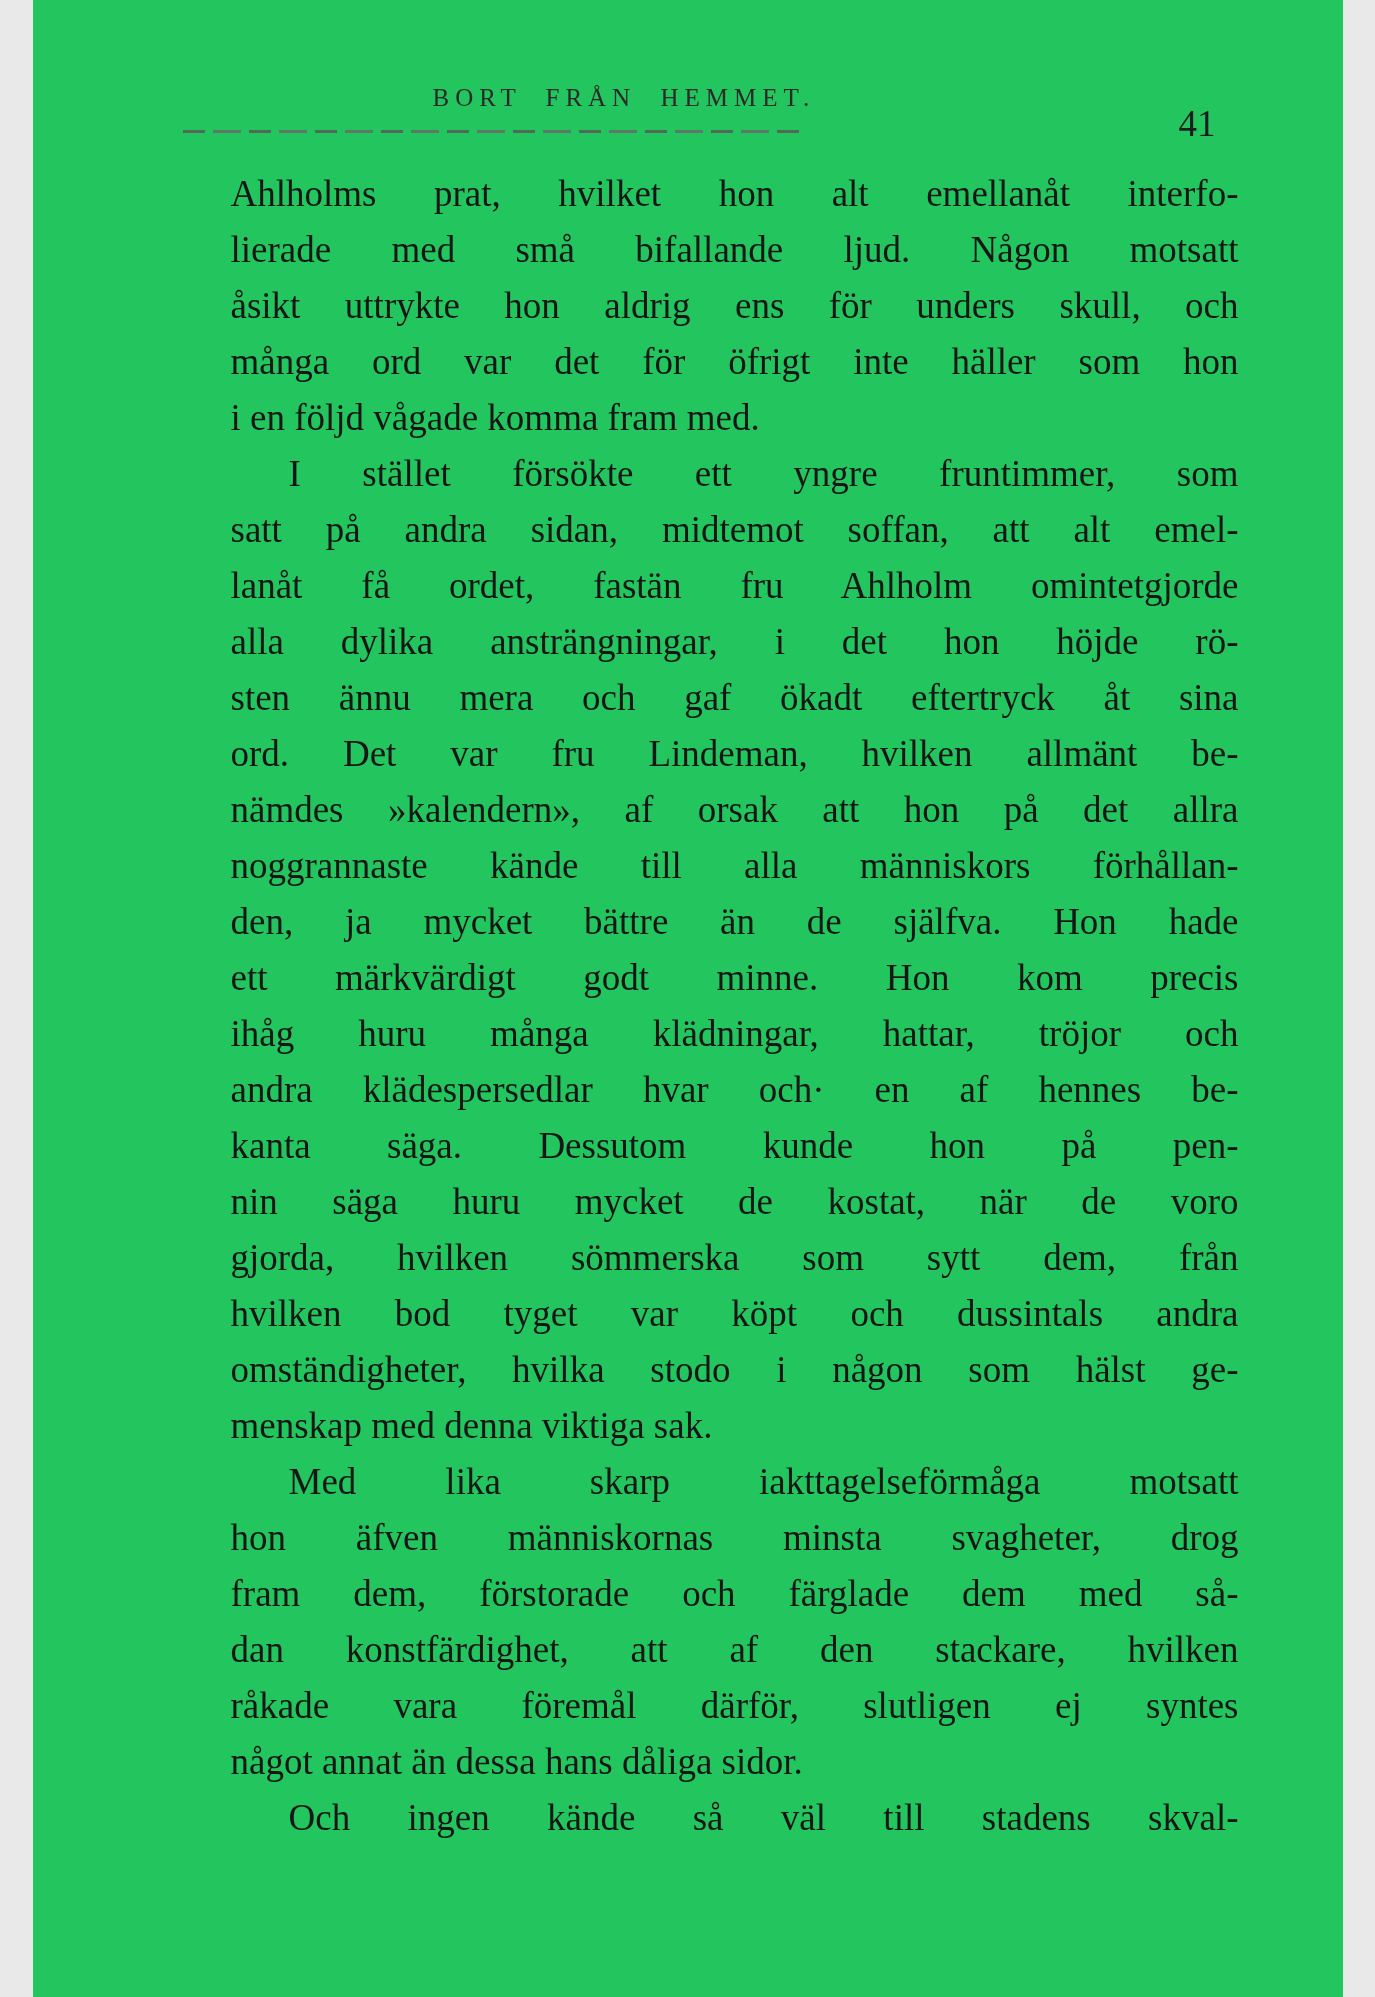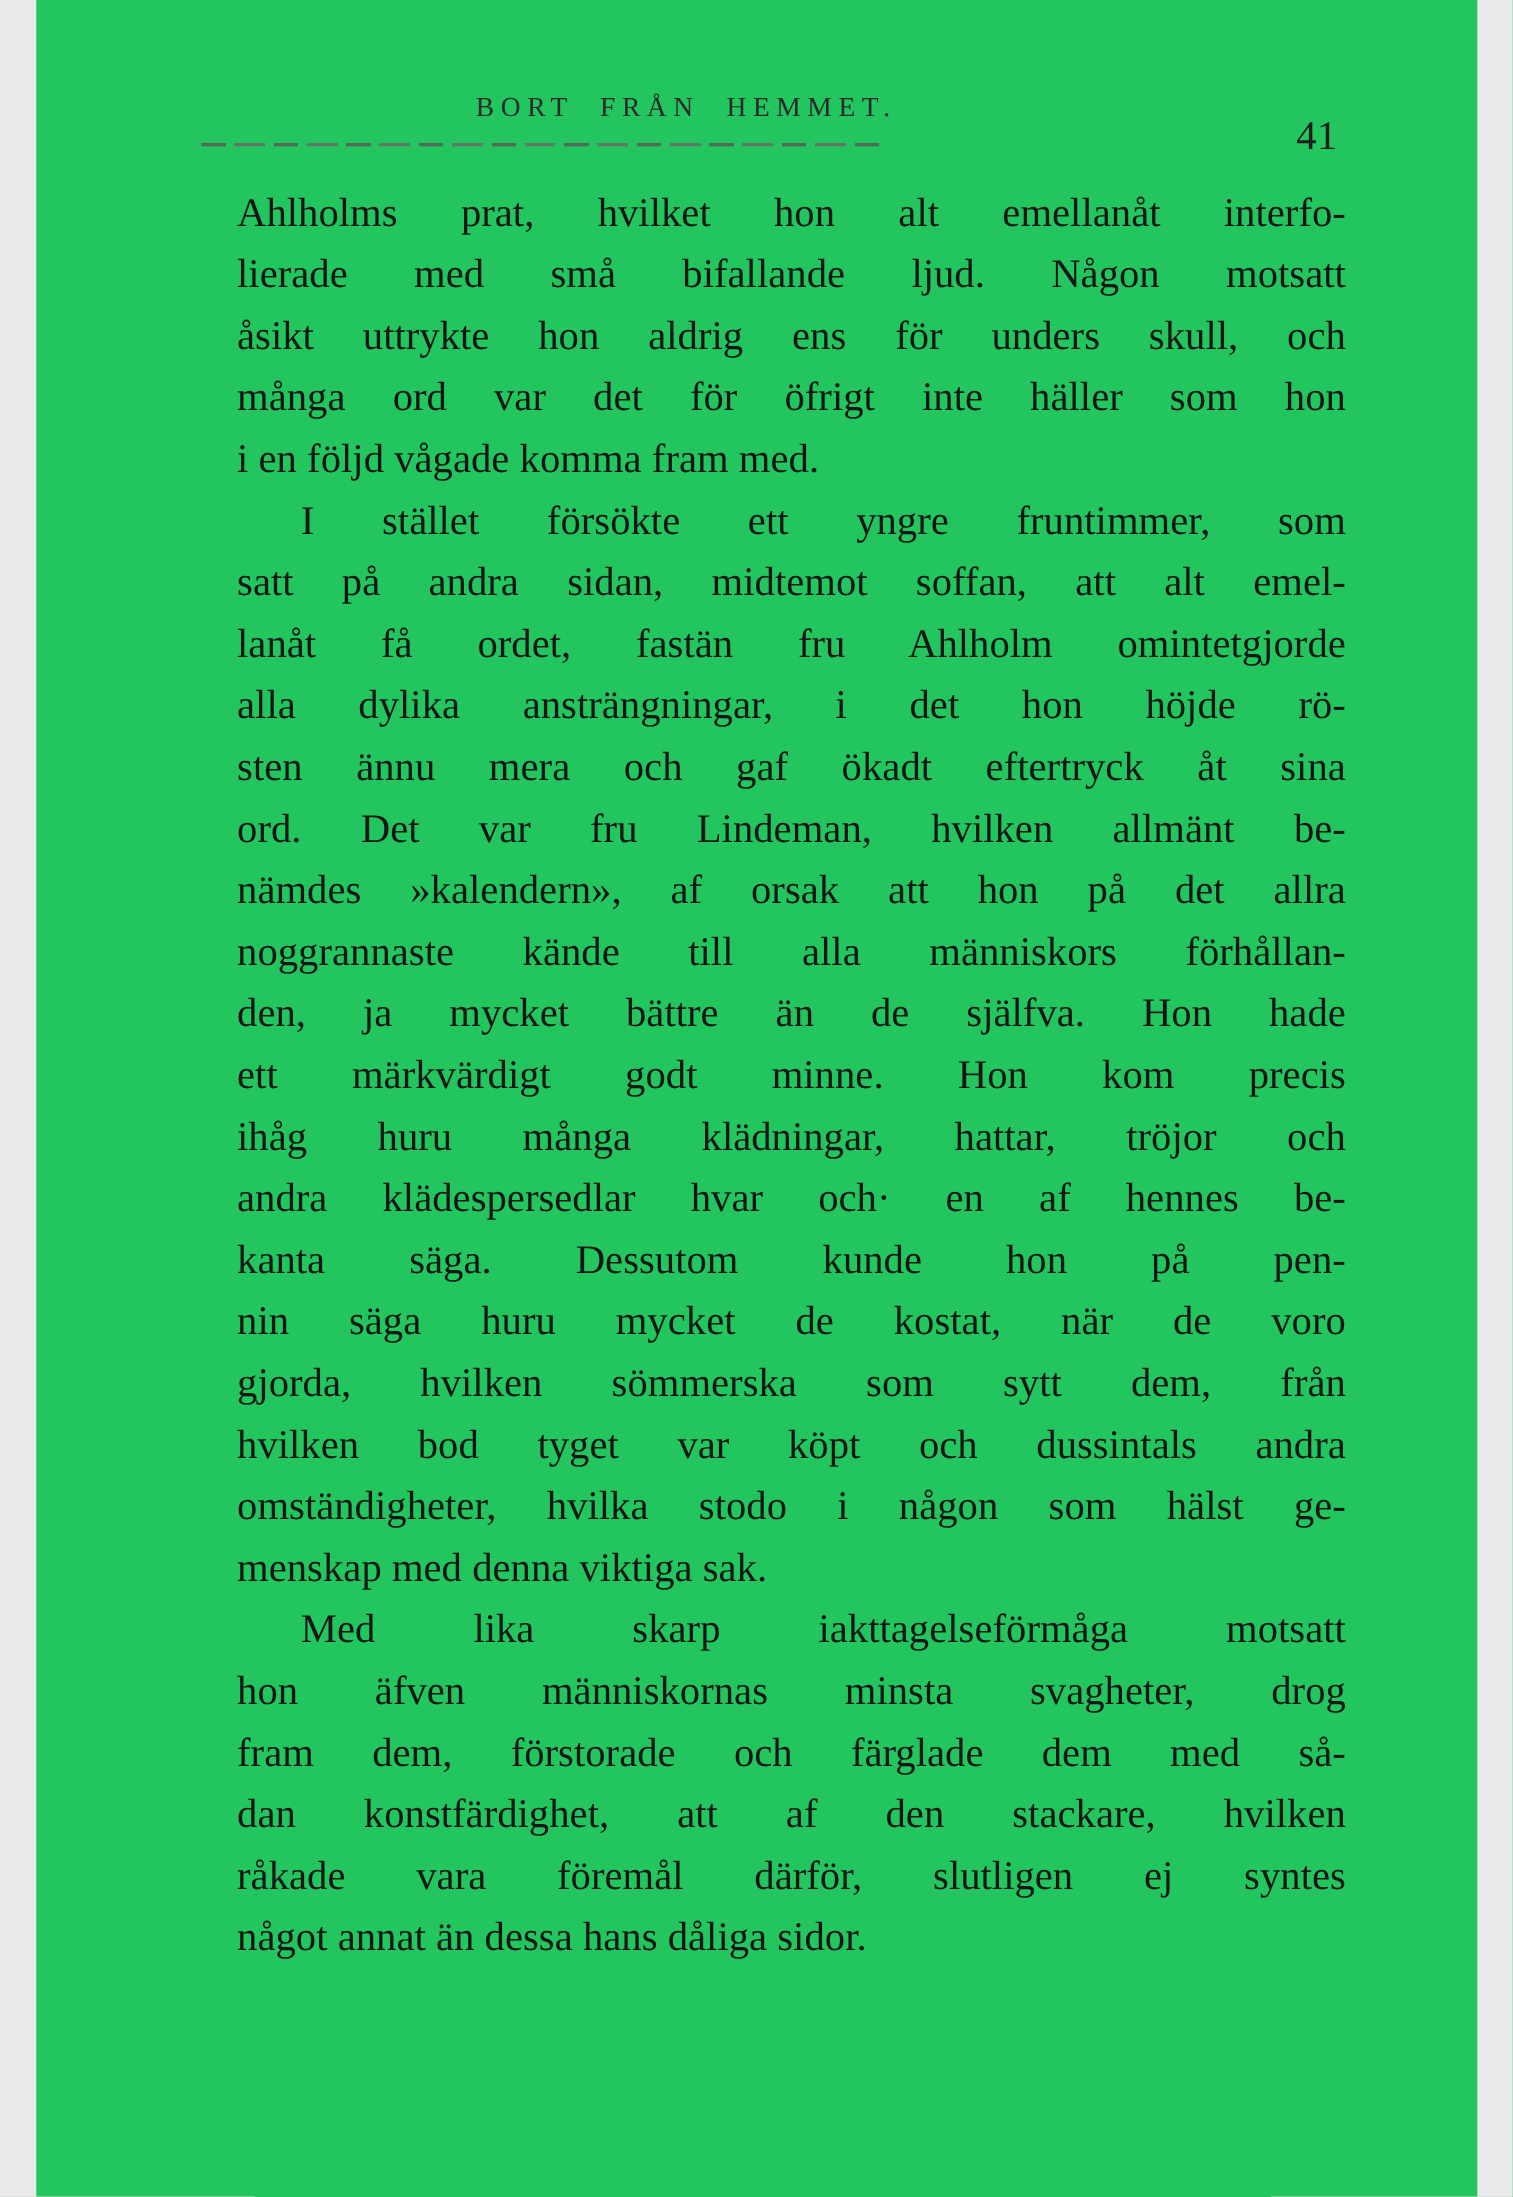--- a/index.html
+++ b/index.html
@@ -45,21 +45,21 @@
       90deg,
       #5a5a56 0px, #5a5a56 22px,
       transparent 22px, transparent 30px,
       #6a6a66 30px, #6a6a66 58px,
       transparent 58px, transparent 66px
     );
     opacity: 0.85;
   }
   .text-block {
     position: absolute;
-    left: 183px;
+    left: 198px;
     top: 166px;
     width: 1008px;
     font-size: 37px;
     line-height: 56px;
   }
   .line {
     text-align: justify;
     text-align-last: justify;
     white-space: normal;
   }
@@ -105,15 +105,16 @@
       <div class="line">gjorda, hvilken sömmerska som sytt dem, från</div>
       <div class="line">hvilken bod tyget var köpt och dussintals andra</div>
       <div class="line">omständigheter, hvilka stodo i någon som hälst ge-</div>
       <div class="line last">menskap med denna viktiga sak.</div>
       <div class="line indent">Med lika skarp iakttagelseförmåga motsatt</div>
       <div class="line">hon äfven människornas minsta svagheter, drog</div>
       <div class="line">fram dem, förstorade och färglade dem med så-</div>
       <div class="line">dan konstfärdighet, att af den stackare, hvilken</div>
       <div class="line">råkade vara föremål därför, slutligen ej syntes</div>
       <div class="line last">något annat än dessa hans dåliga sidor.</div>
+      <div class="line indent">Och ingen kände så väl till stadens skval-</div>
     </div>
 
 </div>
 
 </body></html>

